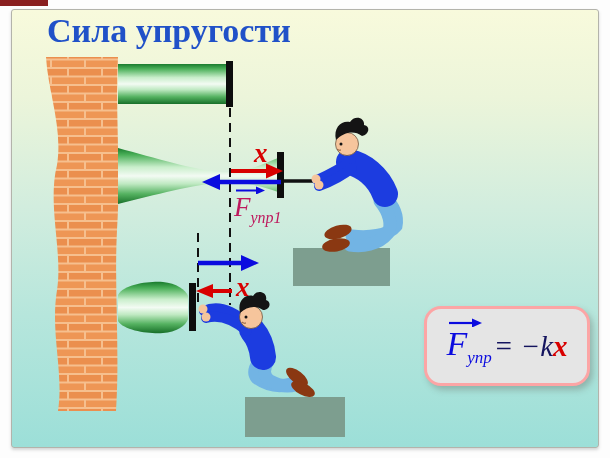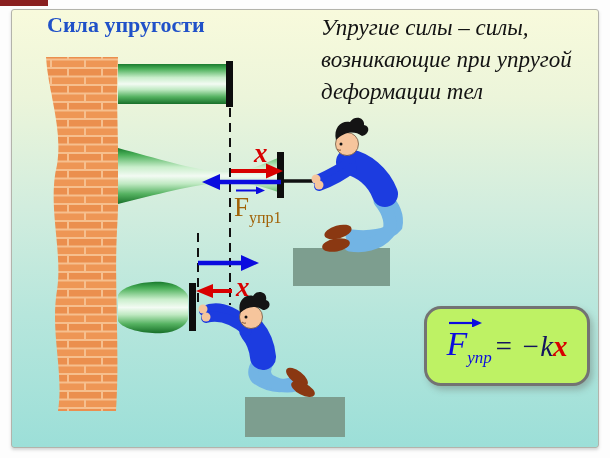--- a/index.html
+++ b/index.html
@@ -10,35 +10,35 @@
   .artifact-bar{position:absolute;left:0;top:0;width:48px;height:6px;background:#8a1f1f;}
   .slide{
     position:absolute;left:11px;top:9px;width:586px;height:437px;
     border:1px solid #b3b3ab;border-radius:3px;
     background:linear-gradient(180deg,#f8fadc 0%,#ecf5da 20%,#d2edde 45%,#b6e6dc 70%,#9cdfd8 100%);
     box-shadow:0 2px 3px rgba(90,100,100,0.25);
   }
   .diagram{position:absolute;left:0;top:0;width:610px;height:458px;pointer-events:none;}
   .page-title{
     position:absolute;left:47px;top:12px;width:260px;
-    font-size:22px;font-weight:bold;color:#2051c8;white-space:nowrap;
+    font-size:34px;font-weight:bold;color:#2051c8;white-space:nowrap;
   }
   .definition{
     position:absolute;left:321px;top:12px;width:270px;
     font-size:23px;font-style:italic;color:#131313;line-height:32px;
   }
-  .vec-label{position:absolute;white-space:nowrap;color:#a16207;}
+  .vec-label{position:absolute;white-space:nowrap;color:#be185d;font-style:italic;}
   .vec-label .fwrap{position:relative;display:inline-block;}
   .vec-label .vec-arrow{position:absolute;left:1px;top:-7px;}
   .vec-label .fsym{font-size:27px;}
   .vec-label .fsub{font-size:16px;vertical-align:-7px;}
   .x-label{position:absolute;color:#d80000;font-style:italic;font-size:27px;font-weight:bold;}
   .formula-box{
     position:absolute;left:424px;top:306px;width:160px;height:74px;
-    background:#bef264;border:3px solid #737373;border-radius:17px;
+    background:#e5e5e5;border:3px solid #fca5a5;border-radius:17px;
     box-shadow:3px 4px 6px rgba(110,125,115,0.45);
     display:flex;align-items:center;justify-content:center;
   }
   .formula-box .fwrap{position:relative;display:inline-block;color:#0b0bdf;font-style:italic;}
   .formula-box .vec-arrow{position:absolute;left:2px;top:-8px;}
   .formula-box .fsym{font-size:34px;}
   .formula-box .fsub{font-size:17px;vertical-align:-8px;color:#0b0bdf;font-style:italic;}
   .formula-box .frhs{font-size:29px;font-style:italic;color:#14145e;padding-left:2px;}
   .formula-box .fx{font-size:29px;font-style:italic;color:#d80000;font-weight:bold;}
 </style>
@@ -147,25 +147,20 @@
       <circle cx="251" cy="317" r="11.5" fill="#f6c59c" stroke="#5a4632" stroke-width="0.7"></circle>
       <path d="M240,313 C237,300 246,294 253,296 C257,289 268,292 266,300
                C272,302 270,310 263,310 C256,305 247,306 240,313 Z" fill="#141414"></path>
       <circle cx="246" cy="317" r="1.5" fill="#141414"></circle>
       <path d="M242,322 q2,2 4,1" stroke="#8a5a3a" stroke-width="1" fill="none"></path>
     </g>
   </svg>
 
   <div class="page-title">Сила упругости</div>
 
-  <div class="definition">
-    <div>Упругие силы – силы,</div>
-    <div>возникающие при упругой</div>
-    <div>деформации тел</div>
-  </div>
 
   <div class="x-label" style="left:254px;top:138px;">x</div>
 
   <div class="vec-label" style="left:234px;top:192px;">
     <span class="fwrap">
       <svg class="vec-arrow" width="30" height="9">
         <line x1="1" y1="5.5" x2="23" y2="5.5" stroke="#0b0bdf" stroke-width="2"></line>
         <polygon points="30,5.5 21,1.5 21,9.5" fill="#0b0bdf"></polygon>
       </svg>
       <span class="fsym">F</span><span class="fsub">упр1</span>

